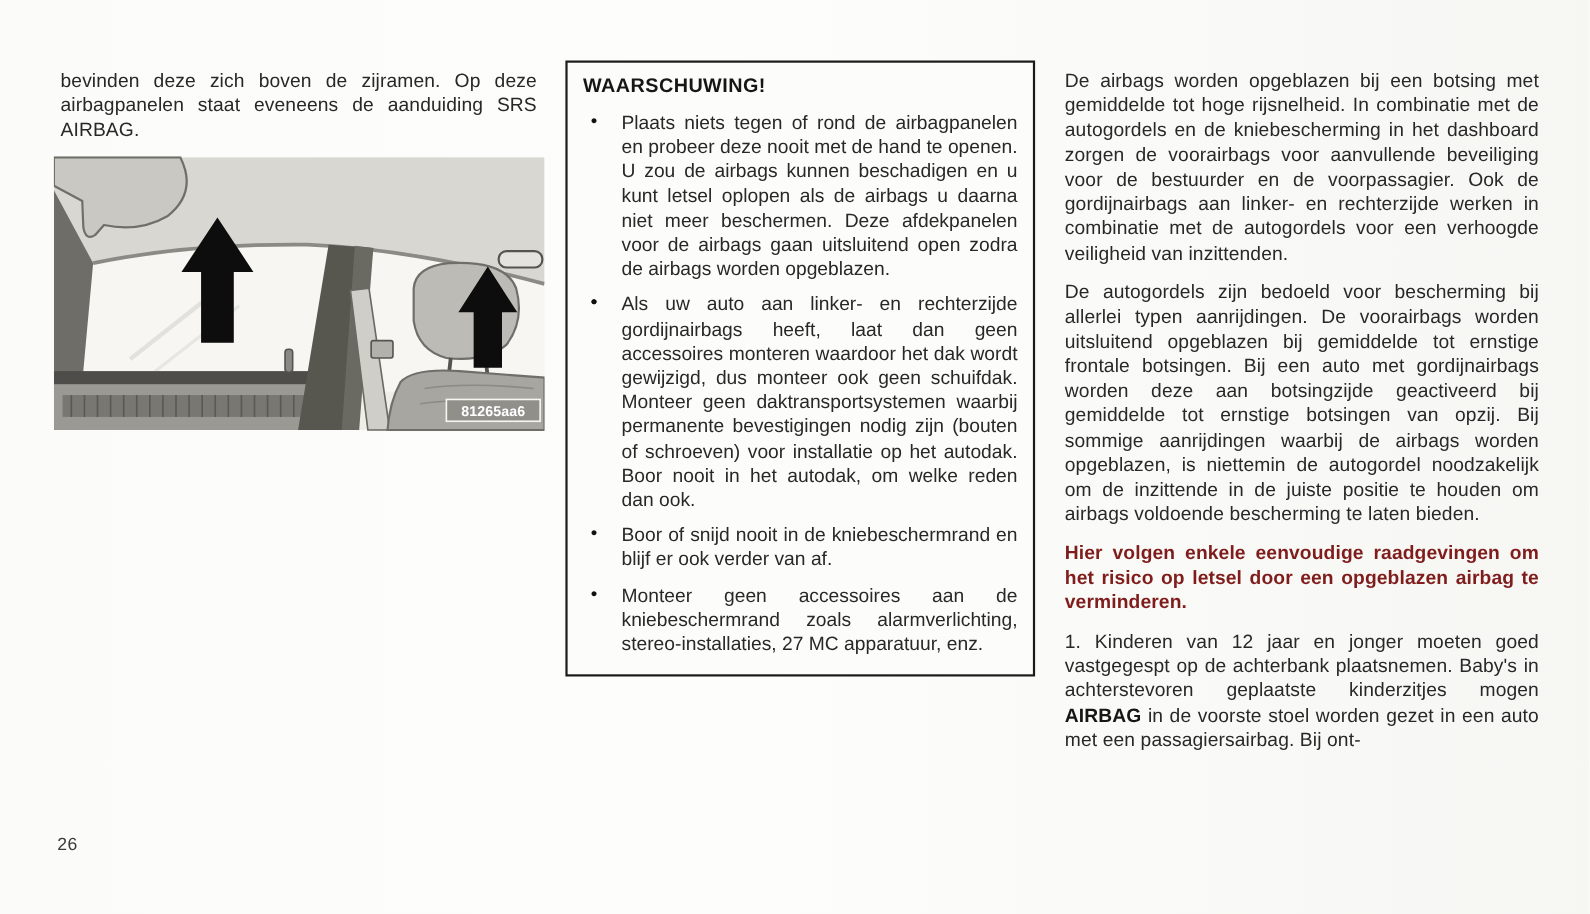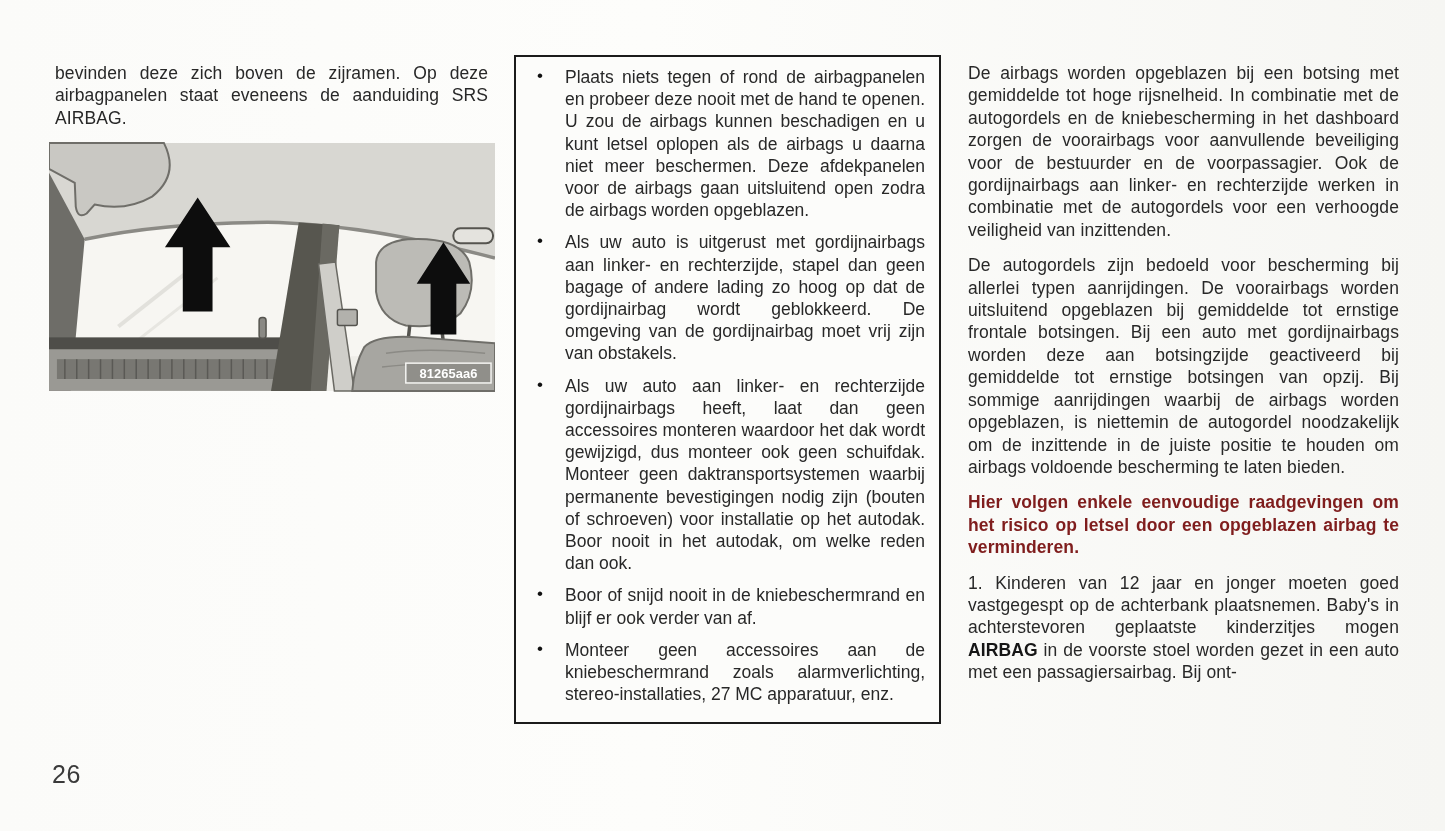--- a/index.html
+++ b/index.html
@@ -67,21 +67,21 @@
   .col-right { left: 968px; top: 50px; width: 431px; }
   .advice-heading {
     font-weight: bold; color: #7f1d1d;
     margin: 0 0 13px 0;
   }
   .bold-inline { font-weight: bold; color: #161616; }
 
   .page-number {
     position: absolute;
     left: 52px; top: 760px;
-    font-size: 25px; color: #3a3a3a;
+    font-size: 16px; color: #3a3a3a;
     letter-spacing: 0.5px;
   }
 </style>
 </head>
 <body>
 
 <div class="col col-left">
   <p>bevinden deze zich boven de zijramen. Op deze airbagpanelen staat eveneens de aanduiding SRS AIRBAG.</p>
 
   <div class="figure">
@@ -126,28 +126,28 @@
       <polygon points="398,100 425,142 411,142 411,193 385,193 385,142 371,142" fill="#0d0d0d"></polygon>
 
       <rect x="360" y="222" width="86" height="20" fill="#908f8a" stroke="#f5f5f2" stroke-width="1.5"></rect>
       <text x="403" y="237" text-anchor="middle" font-size="13" font-weight="bold" fill="#ffffff">81265aa6</text>
     </svg>
   </div>
 
 </div>
 
 <div class="warning-box">
+  <div class="warning-heading">WAARSCHUWING!</div>
   <ul class="warning-list">
     <li>
       <span class="bullet">•</span>
       <span>Plaats niets tegen of rond de airbagpanelen en probeer deze nooit met de hand te openen. U zou de airbags kunnen beschadigen en u kunt letsel oplopen als de airbags u daarna niet meer beschermen. Deze afdekpanelen voor de airbags gaan uitsluitend open zodra de airbags worden opgeblazen.</span>
     </li>
     <li>
       <span class="bullet">•</span>
-      <span>Als uw auto is uitgerust met gordijnairbags aan linker- en rechterzijde, stapel dan geen bagage of andere lading zo hoog op dat de gordijnairbag wordt geblokkeerd. De omgeving van de gordijnairbag moet vrij zijn van obstakels.</span>
     </li>
     <li>
       <span class="bullet">•</span>
       <span>Als uw auto aan linker- en rechterzijde gordijnairbags heeft, laat dan geen accessoires monteren waardoor het dak wordt gewijzigd, dus monteer ook geen schuifdak. Monteer geen daktransportsystemen waarbij permanente bevestigingen nodig zijn (bouten of schroeven) voor installatie op het autodak. Boor nooit in het autodak, om welke reden dan ook.</span>
     </li>
     <li>
       <span class="bullet">•</span>
       <span>Boor of snijd nooit in de kniebeschermrand en blijf er ook verder van af.</span>
     </li>
     <li>

